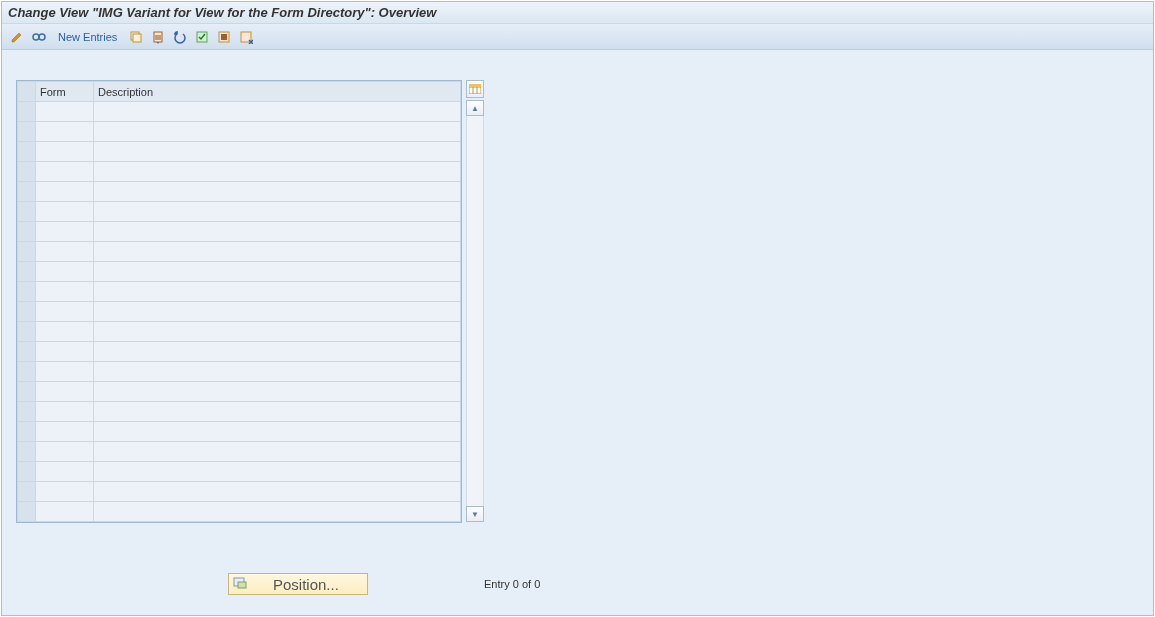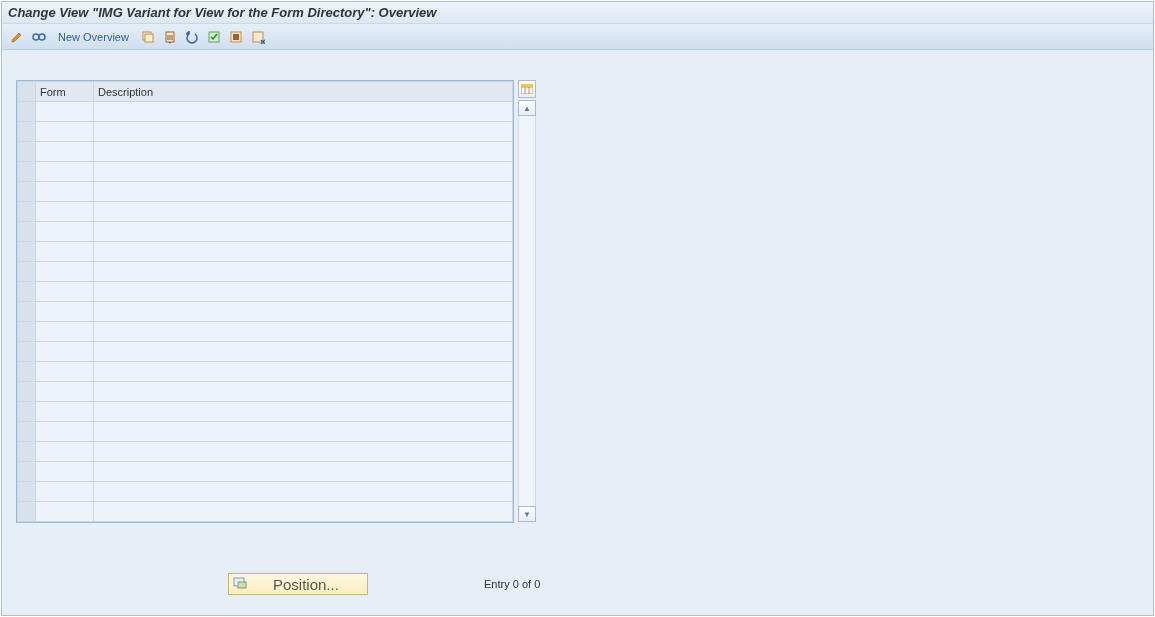--- a/index.html
+++ b/index.html
@@ -72,21 +72,21 @@
       pointer-events: none;
       z-index: 10;
     }
     .table-container {
       display: flex;
       align-items: flex-start;
     }
     .table-wrap {
       border: 1px solid #9fb8ce;
       background: #fff;
-      width: 498px;
+      width: 446px;
     }
     .table {
       border-collapse: collapse;
       width: 100%;
     }
     .table th, .table td {
       border: 1px solid #c9d8e8;
       height: 20px;
       font-weight: normal;
       text-align: left;
@@ -190,21 +190,21 @@
           <path d="M2 10 L9 3 L11 5 L4 12 L2 12 Z" fill="#d89020" stroke="#a06010" stroke-width="0.5"></path>
         </svg>
     </span>
     <span class="toolbar-btn">
       <svg width="16" height="12" viewBox="0 0 16 12">
           <circle cx="5" cy="6" r="3" fill="none" stroke="#3a70b0" stroke-width="1.5"></circle>
           <circle cx="11" cy="6" r="3" fill="none" stroke="#3a70b0" stroke-width="1.5"></circle>
           <line x1="8" y1="6" x2="8" y2="6" stroke="#3a70b0" stroke-width="1.5"></line>
         </svg>
     </span>
-    <span class="toolbar-text">New Overview</span>
+    <span class="toolbar-text">New Entries</span>
     <span class="toolbar-btn">
       <svg width="14" height="14" viewBox="0 0 14 14">
           <rect x="2" y="2" width="8" height="8" fill="#fef0d0" stroke="#c09040"></rect>
           <rect x="4" y="4" width="8" height="8" fill="#fef0d0" stroke="#c09040"></rect>
         </svg>
     </span>
     <span class="toolbar-btn">
       <svg width="14" height="14" viewBox="0 0 14 14">
           <rect x="3" y="2" width="8" height="10" fill="#fce8d0" stroke="#a06030"></rect>
           <line x1="5" y1="5" x2="5" y2="10" stroke="#8a5020"></line>

